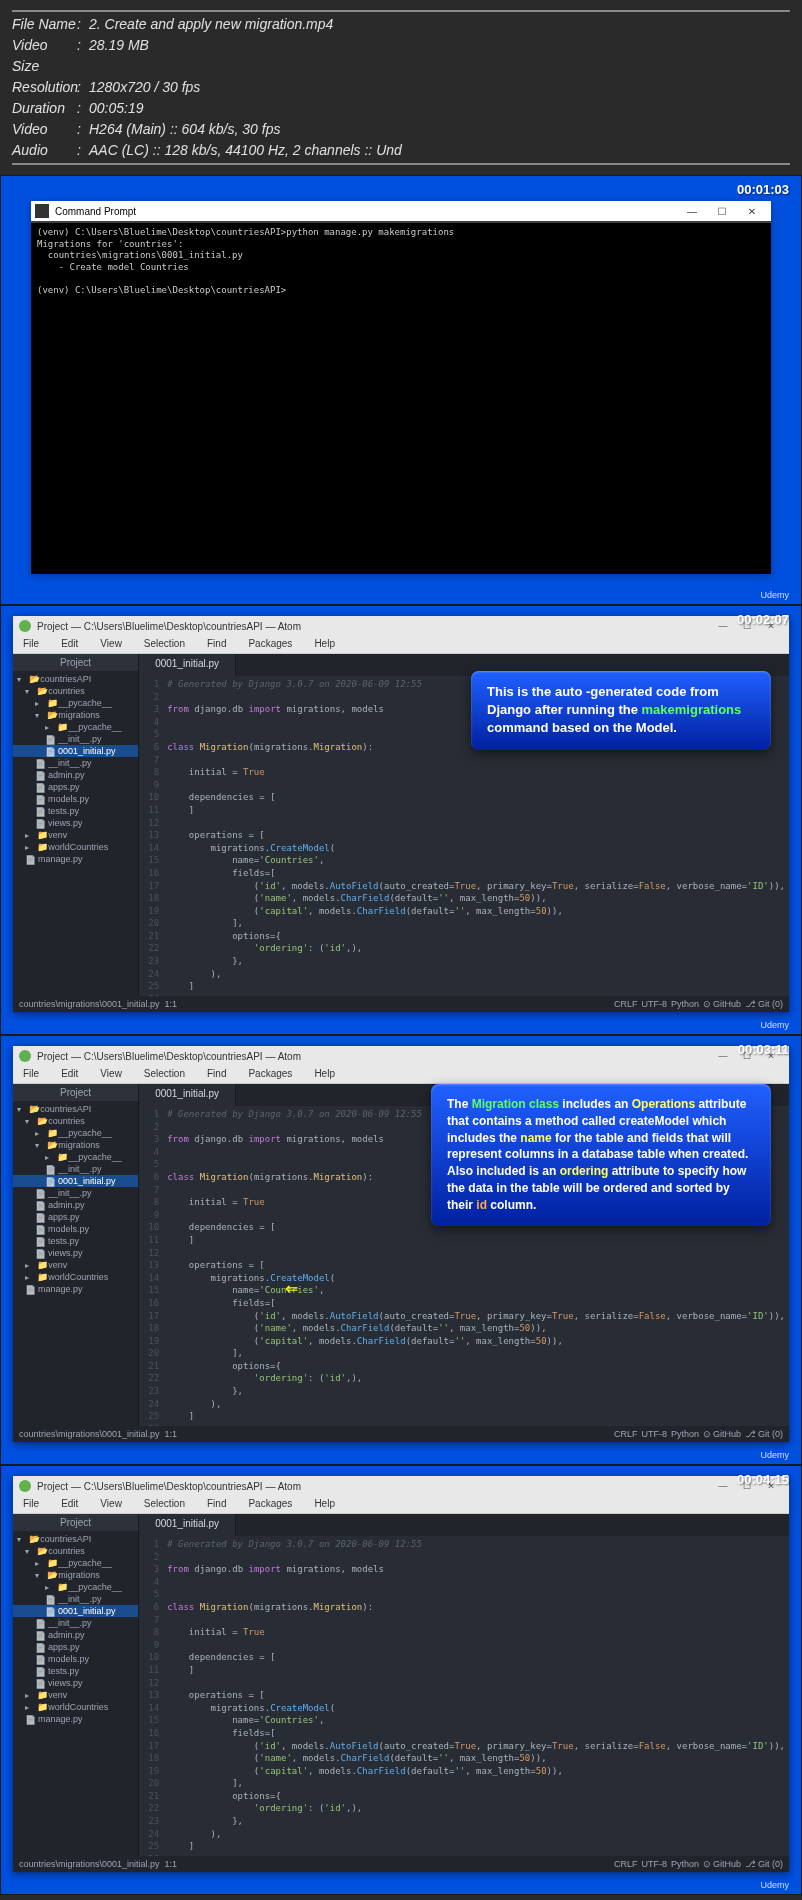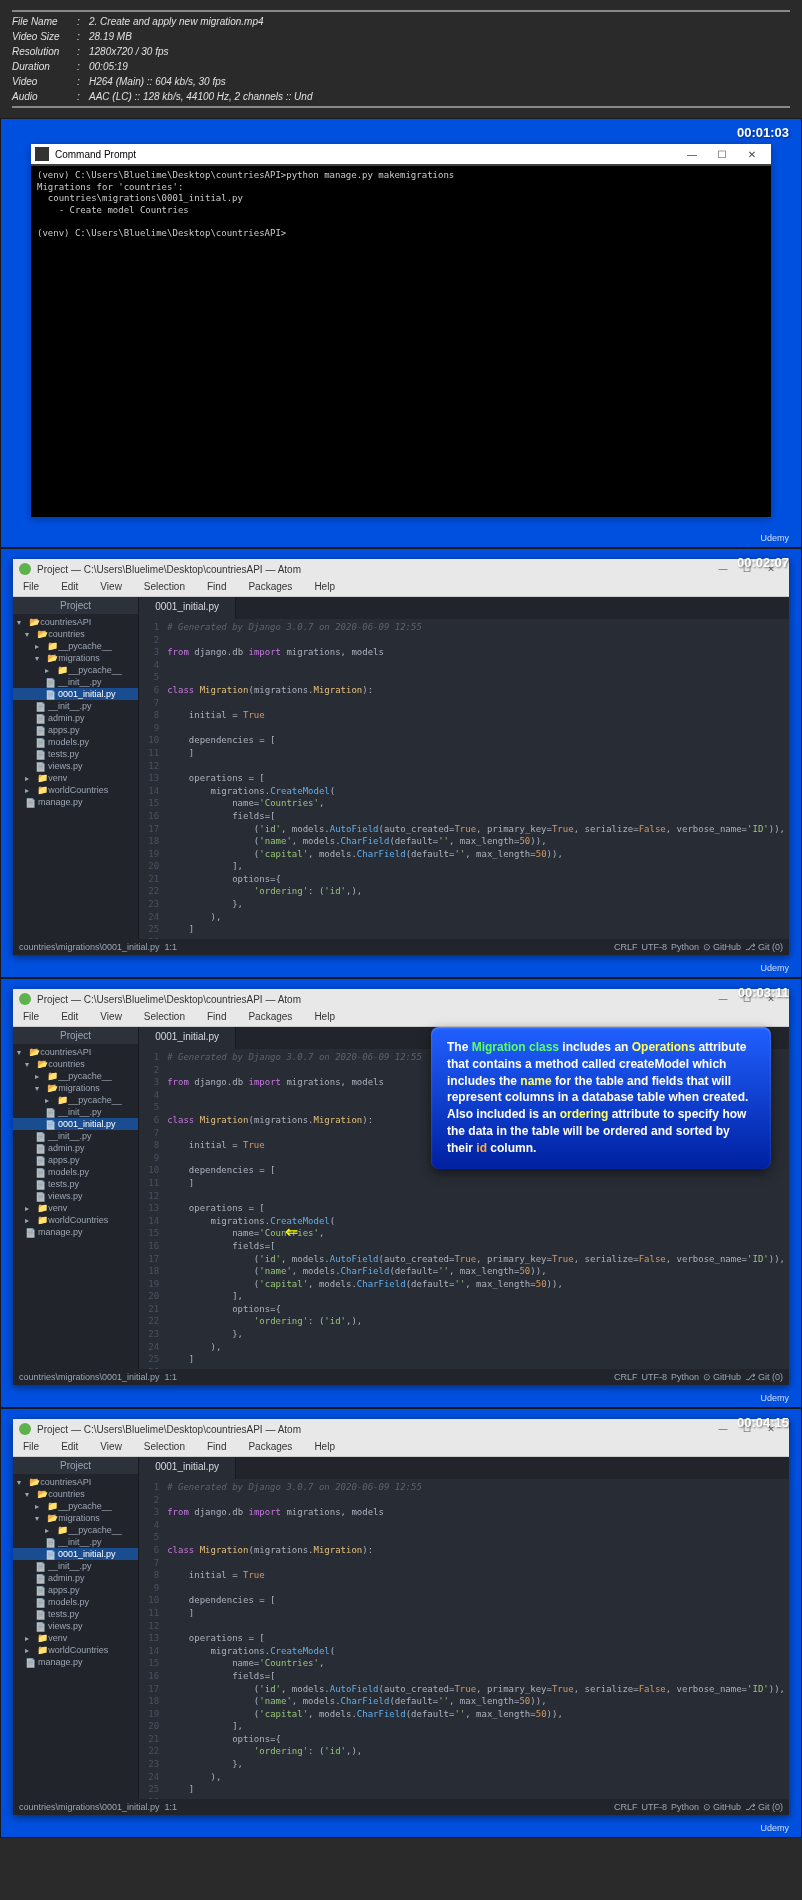--- a/index.html
+++ b/index.html
@@ -1,17 +1,17 @@
 <!DOCTYPE html>
 <html><head>
 <meta charset="utf-8">
 <style>
 * { margin: 0; padding: 0; box-sizing: border-box; }
 body { background: #2a2a2a; font-family: Arial, sans-serif; width: 802px; }
-.meta-section { padding: 8px 12px; color: #e0e0e0; font-size: 10px; font-style: italic; line-height: 1.5; }
+.meta-section { padding: 8px 12px; color: #e0e0e0; font-size: 14px; font-style: italic; line-height: 1.5; }
 .meta-row { display: flex; }
 .meta-label { width: 65px; }
 .meta-colon { width: 12px; }
 .hr-line { border-top: 2px solid #888; margin: 2px 0; }
 .screenshot { background: #0050e0; margin: 0; border: 1px solid #1a1a1a; position: relative; height: 430px; }
 .timestamp { position: absolute; top: 6px; right: 12px; color: #fff; font-size: 13px; font-weight: bold; font-style: normal; z-index: 100; text-shadow: 1px 1px 2px rgba(0,0,0,0.5); }
 .udemy-badge { position: absolute; bottom: 4px; right: 12px; color: #fff; font-size: 9px; opacity: 0.8; }
 
 
 .cmd-window { position: absolute; top: 25px; left: 30px; right: 30px; bottom: 30px; background: #fff; display: flex; flex-direction: column; box-shadow: 0 2px 8px rgba(0,0,0,0.3); }
@@ -260,20 +260,23 @@
       <span class="status-left"><span>countries\migrations\0001_initial.py</span>&nbsp;&nbsp;<span>1:1</span></span>
       <span class="status-right">
         <span>CRLF</span>
         <span>UTF-8</span>
         <span>Python</span>
         <span>⊙ GitHub</span>
         <span>⎇ Git (0)</span>
       </span>
     </div>
   </div>
+  <div class="callout" style="top:65px; right:30px; width:300px;">
+    <span>This is the auto -generated code from Django after running the </span><span class="cl-green">makemigrations</span><span> command based on the Model.</span>
+  </div>
   <div class="udemy-badge">Udemy</div>
 </div>
 
 <div class="screenshot">
   <div class="timestamp">00:03:11</div>
   <div class="atom-window">
     <div class="atom-titlebar">
       <span class="atom-title-icon"></span>
       <span class="atom-title">Project — C:\Users\Bluelime\Desktop\countriesAPI — Atom</span>
       <span class="atom-win-btn">—</span>

